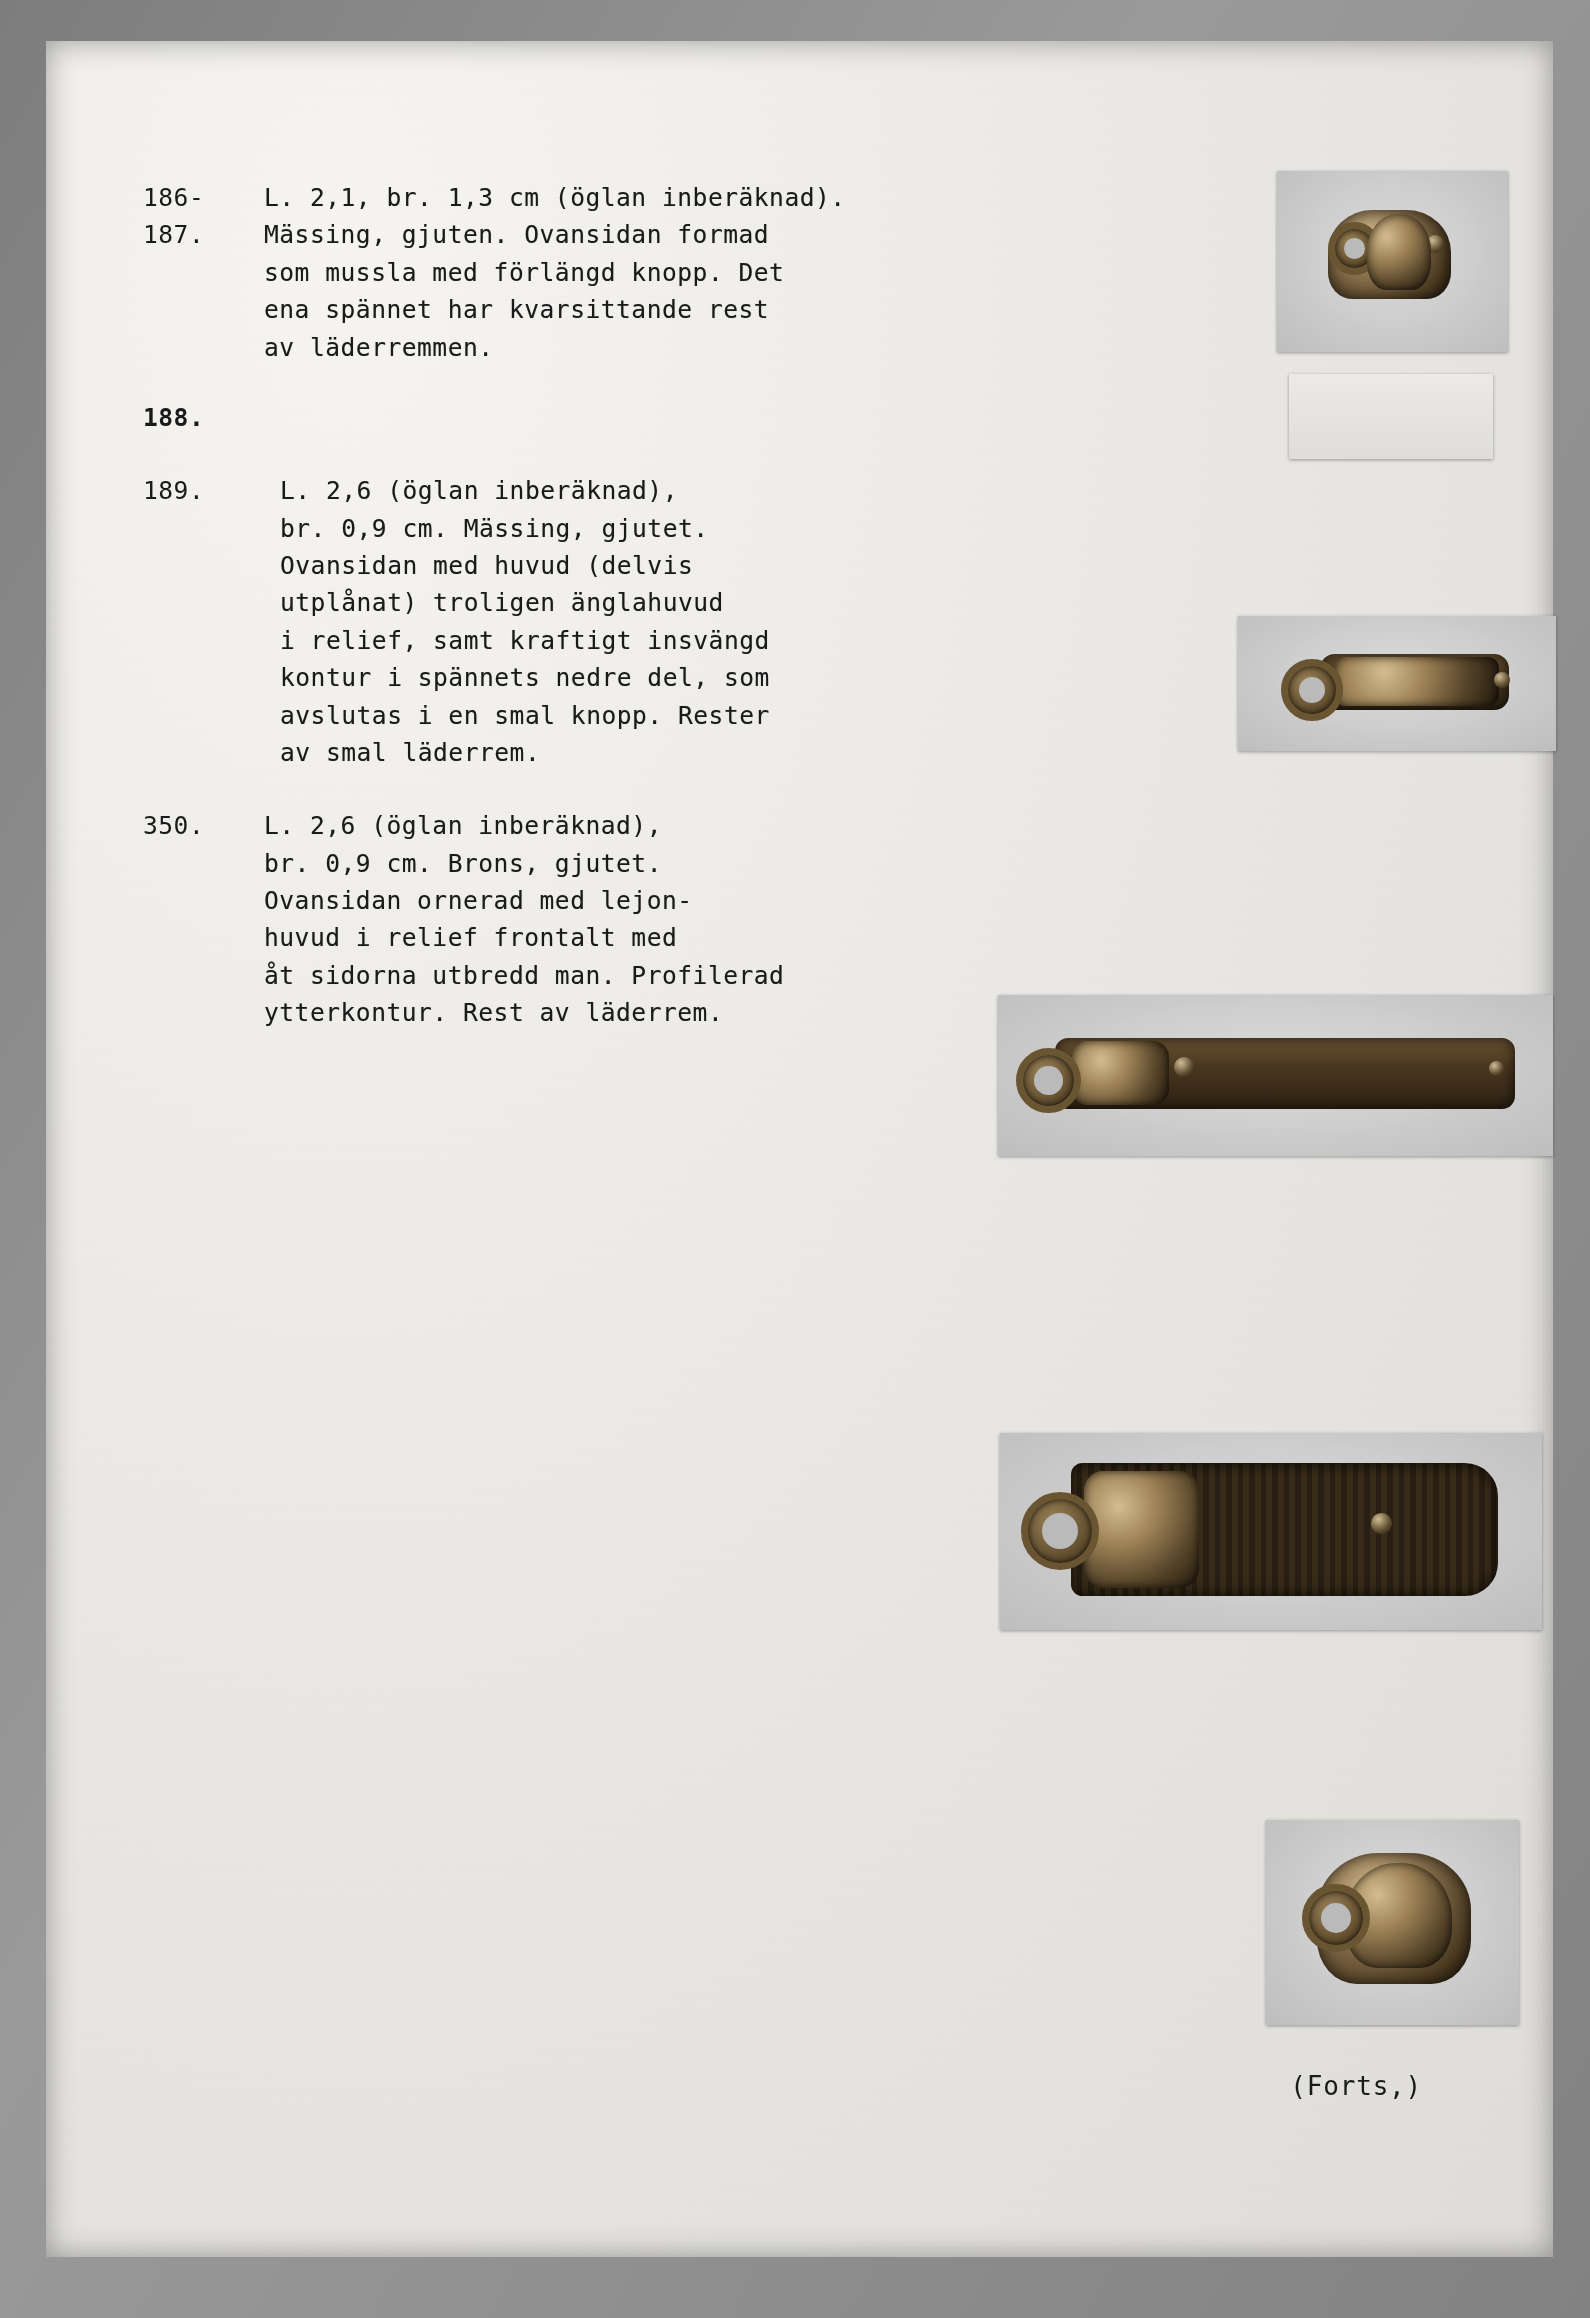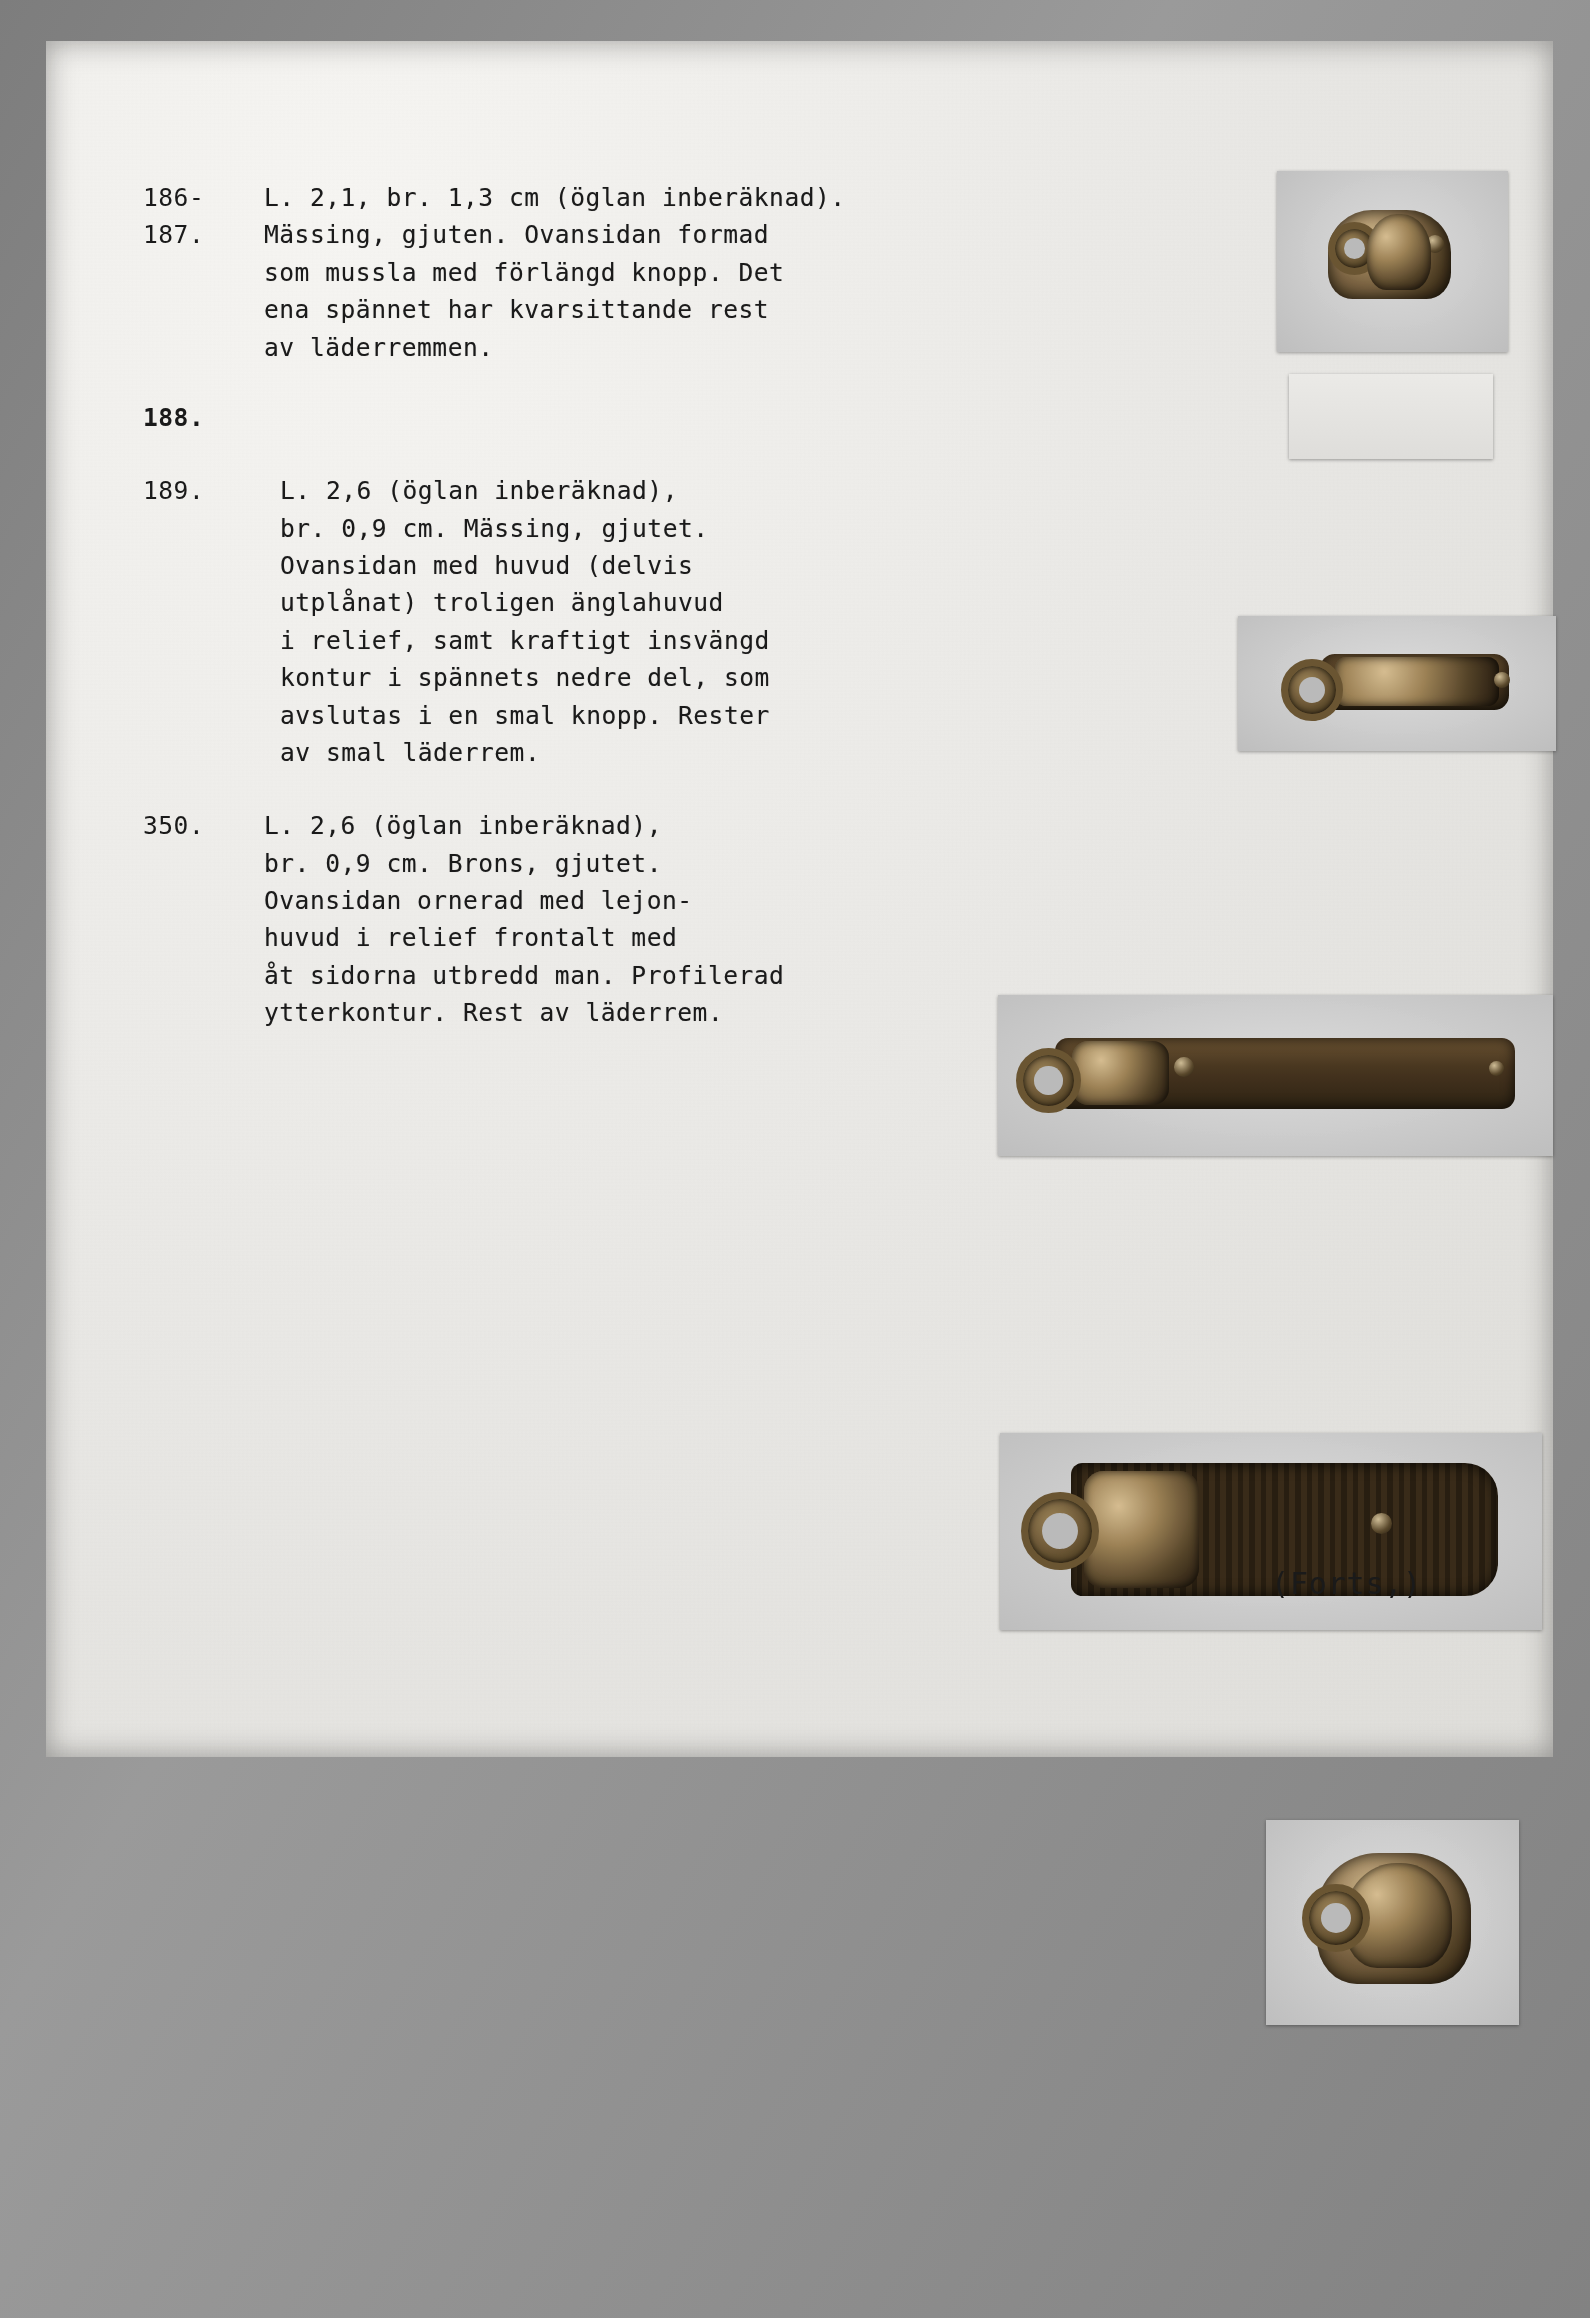--- a/index.html
+++ b/index.html
@@ -20,21 +20,21 @@
     inset: 0;
     background: linear-gradient(120deg, #7d7d7d 0%, #9a9a9a 40%, #828282 100%);
   }
 
   
   #card {
     position: absolute;
     left: 46px;
     top: 41px;
     width: 1507px;
-    height: 1716px;
+    height: 2216px;
     background: #ececea;
     background-image:
       radial-gradient(ellipse at 20% 10%, #f4f3f0 0%, #e6e5e2 55%, #dcdbd7 100%);
     box-shadow: 0 0 29.5px rgba(0,0,0,0.35) inset;
     filter: contrast(1.02);
   }
   
   #grain {
     position: absolute;
     inset: 0;
@@ -129,21 +129,21 @@
   }
   .rivet {
     border-radius: 50%;
     background: radial-gradient(circle at 35% 30%, #cdbb95, #5b4a2e 60%, #241b10 100%);
   }
 
   .forts {
     position: absolute;
     right: 131px;
     bottom: 156px;
-    font-size: 30px;
+    font-size: 26px;
     letter-spacing: 0.8px;
     color: #1c1c1c;
   }
 </style>
 </head>
 <body>
 
 <div id="scan">
   <div id="card">
     <div id="grain"></div>

